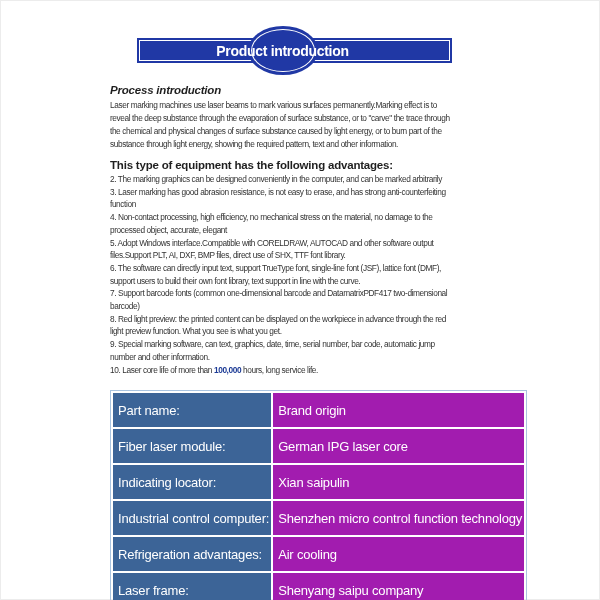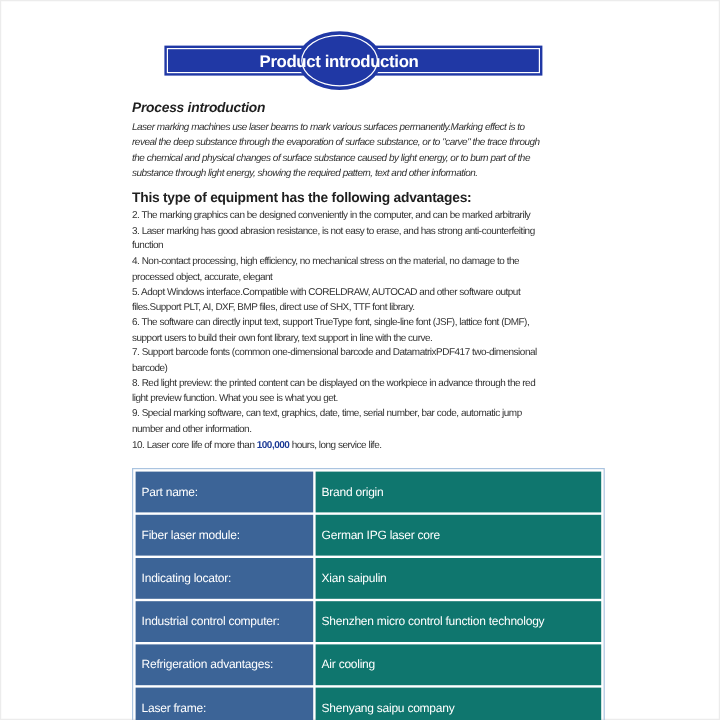--- a/index.html
+++ b/index.html
@@ -39,40 +39,40 @@
   
   .content { margin-left:110px; width:402px; color:#333333; }
   .sec-heading {
     font-size:11.5px; font-weight:bold; color:#1f1f1f;
     letter-spacing:-0.2px; margin:0;
   }
   .h1 { margin-top:9px;font-style:italic; }
   .h2 { margin-top:8px; margin-bottom:2px; }
   .body-text {
     font-size:8.3px; line-height:13px; letter-spacing:-0.4px;
-    white-space:pre-line; margin:3px 0 0 0; color:#333333;font-style:italic;
+    white-space:pre-line; margin:3px 0 0 0; color:#333333;
   }
   .adv-list { margin-top:1px; }
   .adv-item {
     font-size:8.3px; line-height:12.7px; letter-spacing:-0.4px;
     white-space:pre-line; color:#333333;
   }
   .hl { color:#1e3c96; font-weight:bold; }
 
   
   .spec-table {
     margin-top:14px; border-collapse:separate; border-spacing:2px;
     border:1px solid #aac4e0;
   }
   .spec-table td {
-    height:34px; vertical-align:middle; font-size:10px; color:#ffffff;
+    height:34px; vertical-align:middle; font-size:13px; color:#ffffff;
     padding:0 2px 0 5px; letter-spacing:-0.2px; white-space:nowrap;
   }
   td.spec-label { width:141px; background:#3c6497; }
-  td.spec-value { width:231px; background:#0f766e; }
+  td.spec-value { width:231px; background:#a21caf; }
 </style>
 </head>
 <body>
 
 <div class="banner-wrap">
   <div class="banner-rect"></div>
   <div class="banner-ellipse"></div>
   <div class="banner-title">Product introduction</div>
 </div>
 

